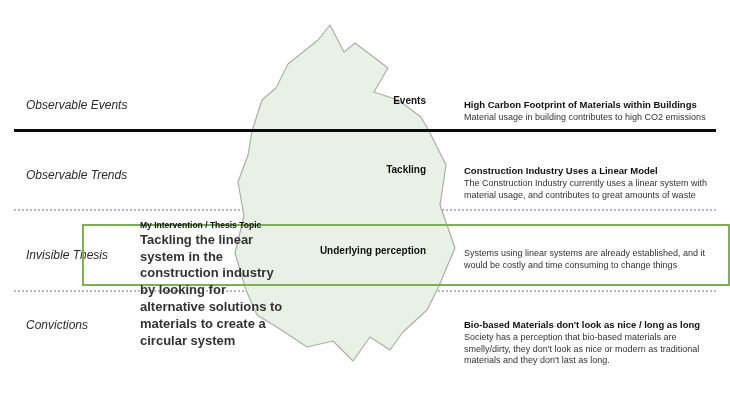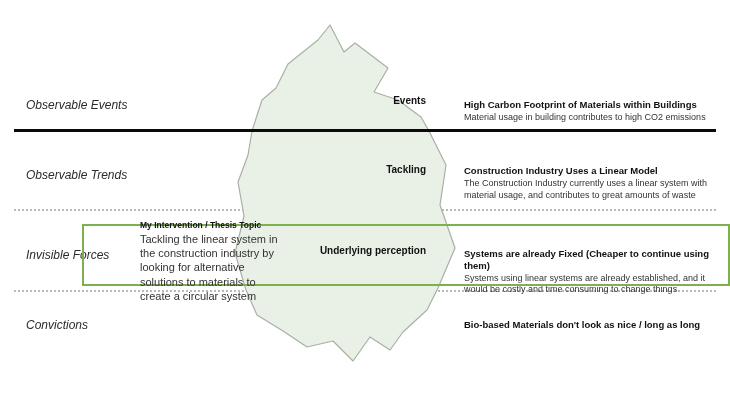--- a/index.html
+++ b/index.html
@@ -94,62 +94,63 @@
     margin-left: 48px;
   }
   .iv-title {
     font-weight: bold;
     font-size: 8.5px;
     line-height: 1.25;
     margin-bottom: 1px;
     color: #111111;
   }
   .iv-body {
-    font-size: 11px;
+    font-size: 13px;
     line-height: 1.3;
     color: #333333;
+    font-weight: bold;
   }
 </style>
 </head>
 <body>
 
 <div class="canvas">
 
   <div class="divider" style="top:209px"></div>
   <div class="divider" style="top:290px"></div>
 
   <svg class="iceberg-svg" width="730" height="411" viewBox="0 0 730 411" aria-hidden="true">
     <polygon class="iceberg-poly" points="330,25 344,52 355,43 388,68 374,92 398,100 421,117 429,131 446,165 440,205 455,248 438,288 427,310 403,332 390,350 370,337 353,361 333,341 307,347 283,331 257,315 246,290 235,253 244,216 238,182 248,155 252,131 262,100 276,88 288,64 318,40"></polygon>
   </svg>
 
   <div class="waterline"></div>
 
   <div class="left-label" style="top:98px">Observable Events</div>
   <div class="left-label" style="top:168px">Observable Trends</div>
-  <div class="left-label" style="top:248px">Invisible Forces</div>
+  <div class="left-label" style="top:248px">Invisible Thesis</div>
   <div class="left-label" style="top:318px">Convictions</div>
 
   <div class="level-label" style="top:95px">Events</div>
   <div class="level-label" style="top:164px">Tackling</div>
   <div class="level-label" style="top:245px">Underlying perception</div>
 
   <div class="right-block" style="top:87px">
     <div class="rb-title">High Carbon Footprint of Materials within Buildings</div>
     <div class="rb-body">Material usage in building contributes to high CO2 emissions</div>
   </div>
   <div class="right-block" style="top:153px">
     <div class="rb-title">Construction Industry Uses a Linear Model</div>
     <div class="rb-body">The Construction Industry currently uses a linear system with material usage, and contributes to great amounts of waste</div>
   </div>
   <div class="right-block" style="top:236px">
-    <div class="rb-title">Systems are already Fixed (Cheaper to continue using them)</div>
     <div class="rb-body">Systems using linear systems are already established, and it would be costly and time consuming to change things</div>
   </div>
   <div class="right-block" style="top:307px">
     <div class="rb-title">Bio-based Materials don't look as nice / long as long</div>
+    <div class="rb-body">Society has a perception that bio-based materials are smelly/dirty, they don't look as nice or modern as traditional materials and they don't last as long.</div>
   </div>
 
   <div class="highlight-box"></div>
 
   <div class="intervention">
     <div class="iv-title">My Intervention / Thesis Topic</div>
     <div class="iv-body">Tackling the linear system in the construction industry by looking for alternative solutions to materials to create a circular system</div>
   </div>
 
 </div>

